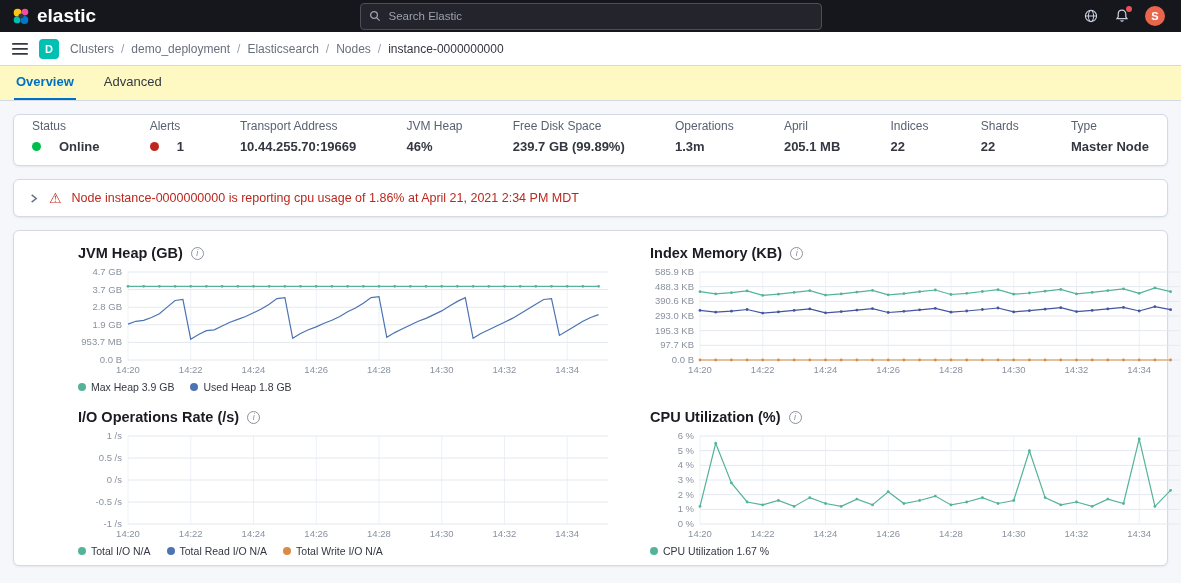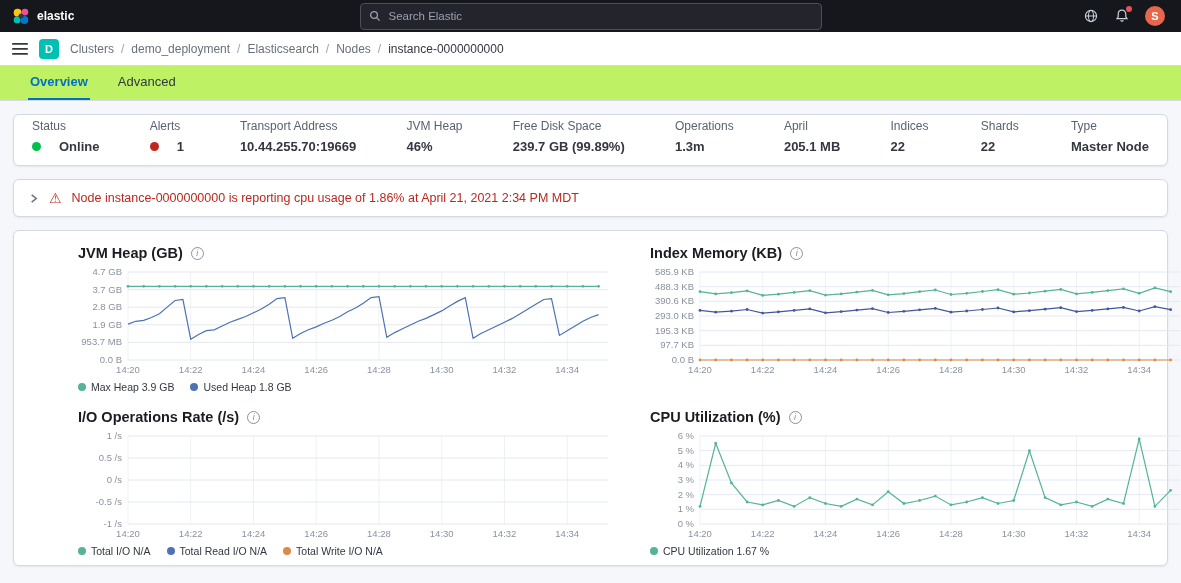--- a/index.html
+++ b/index.html
@@ -9,21 +9,21 @@
     background:#F5F7FA; color:#343741;
     width:1181px;
   }
   .app { width:1181px; min-height:583px; }
 
   
   .topbar {
     height:32px; background:#16171C; display:flex; align-items:center;
     position:relative; padding:0 12px; gap:8px;
   }
-  .brand { display:flex; align-items:center; gap:7px; color:#fff; font-size:12px; font-weight:700; cursor:pointer; }
+  .brand { display:flex; align-items:center; gap:7px; color:#fff; font-size:19px; font-weight:700; cursor:pointer; }
   .searchbox {
     position:absolute; left:50%; transform:translateX(-50%);
     width:462px; height:27px; background:#24252C; border:1px solid #4C4F57;
     border-radius:4px; display:flex; align-items:center; padding:0 8px; gap:6px;
   }
   .searchbox input {
     flex:1; background:transparent; border:none; outline:none;
     color:#D7DCE5; font-size:11.5px; font-family:inherit;
   }
   .searchbox input::placeholder { color:#9AA2B0; }
@@ -44,21 +44,21 @@
   .dep-badge {
     width:20px; height:20px; background:#00BFB3; color:#fff; border-radius:4px;
     font-size:11px; font-weight:700; display:flex; align-items:center; justify-content:center; cursor:pointer;
   }
   #breadcrumbs { font-size:12px; color:#69707D; display:flex; align-items:center; }
   .crumb { cursor:pointer; }
   .crumb.current { color:#343741; cursor:default; }
   .crumb-sep { color:#98A2B3; margin:0 7px; }
 
   
-  .tabs-bar { background:#bef264; border-bottom:1px solid #D3DAE6; padding:0 28px; display:flex; gap:26px; }
+  .tabs-bar { background:#fef9c3; border-bottom:1px solid #D3DAE6; padding:0 14px; display:flex; gap:26px; }
   .tab {
     background:none; border:none; padding:8px 2px 9px; font-size:13px; color:#343741;
     cursor:pointer; border-bottom:2px solid transparent; font-family:inherit;
   }
   .tab.active { color:#0071C2; border-bottom-color:#0071C2; font-weight:700; }
 
   
   .content { padding:13px 13px 14px; display:flex; flex-direction:column; gap:13px; }
   .panel { background:#fff; border:1px solid #D3DAE6; border-radius:6px; box-shadow:0 1px 2px rgba(152,162,179,0.18); }
 

